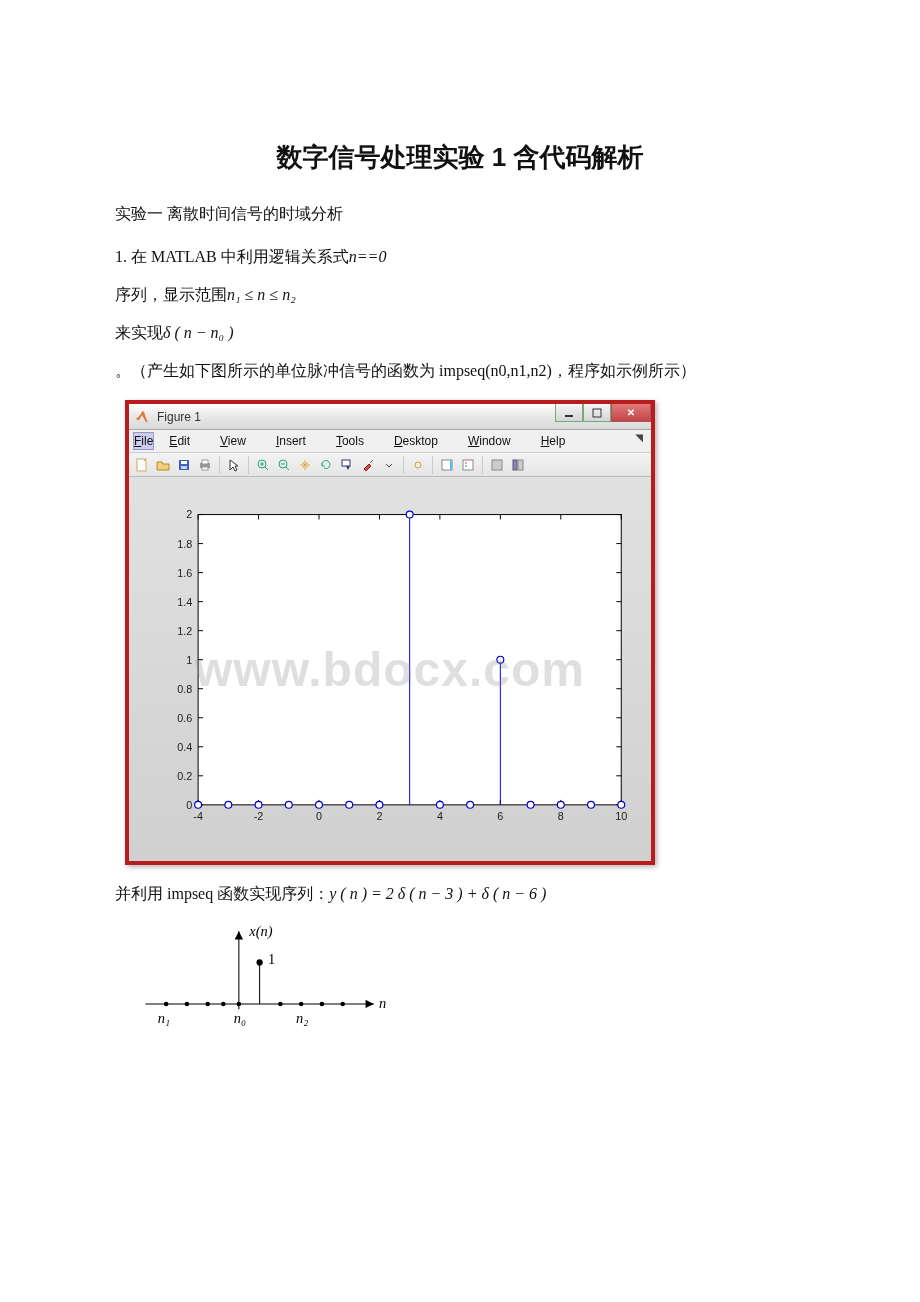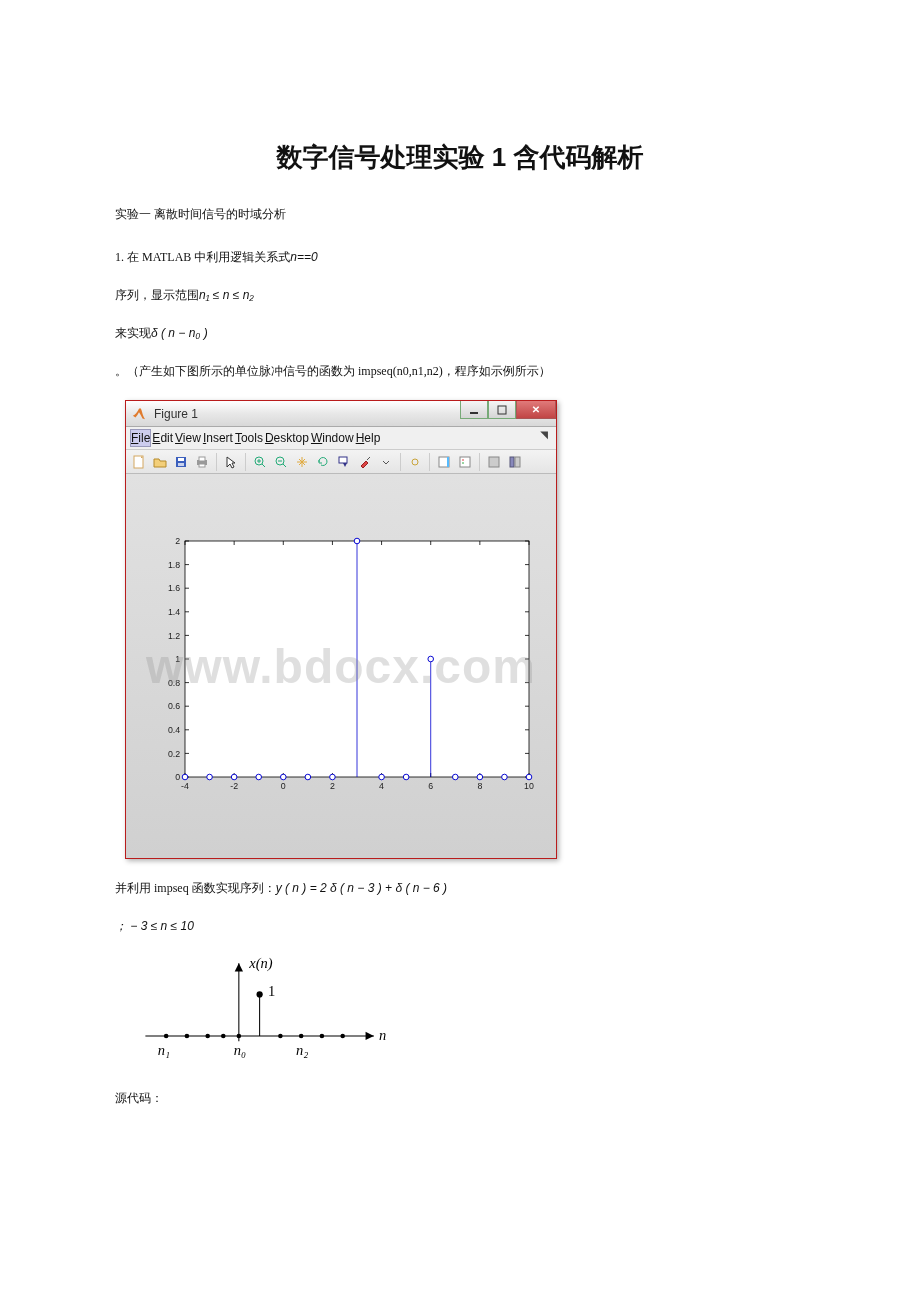--- a/index.html
+++ b/index.html
@@ -1,34 +1,34 @@
 <!DOCTYPE html>
 <html><head>
   <meta charset="utf-8">
   <style>
     * { box-sizing: border-box; margin: 0; padding: 0; }
     body { width: 920px; background: #fff; font-family: "Times New Roman", SimSun, serif; font-size: 16px; color: #111; }
     .page { padding: 140px 115px 40px 115px; }
     h1 { font-size: 26px; font-weight: bold; text-align: center; margin-bottom: 25px; font-family: SimHei, sans-serif; }
-    .line { margin: 10px 0; line-height: 28px; font-size: 12px; }
+    .line { margin: 10px 0; line-height: 28px; font-size: 16px; }
     .subtitle { margin-bottom: 15px; }
-    .math { font-style: italic; font-family: Liberation Sans, sans-serif; white-space: nowrap; }
+    .math { font-style: italic; font-family: Liberation Serif, serif; white-space: nowrap; }
 
     
-    .fig-window { width: 432px; margin: 15px 0 10px 10px; border: 1px solid #b91c1c; box-shadow: 2px 2px 5px rgba(0,0,0,0.3); background: #ece9d8; font-family: Tahoma, sans-serif; }
+    .fig-window { width: 530px; margin: 15px 0 10px 10px; border: 4px solid #b91c1c; box-shadow: 2px 2px 5px rgba(0,0,0,0.3); background: #ece9d8; font-family: Tahoma, sans-serif; }
     .fig-titlebar { background: linear-gradient(to bottom, #fff 0%, #e8e8e8 50%, #d8d8d8 100%); display: flex; align-items: center; height: 26px; border-bottom: 1px solid #aaa; }
     .fig-titlebar .appicon { width: 14px; height: 14px; margin: 0 6px; }
     .fig-titlebar .title-text { flex: 1; font-size: 12px; color: #333; padding-left: 2px; }
     .winbtns { display: flex; height: 100%; align-items: flex-start; }
     .winbtn { width: 28px; height: 18px; margin-top: 0; border: 1px solid #7a7; border-top: none; display: flex; align-items: center; justify-content: center; font-size: 10px; }
     .winbtn.min, .winbtn.max { background: linear-gradient(#f5f5f5,#d5d5d5); color:#333;}
     .winbtn.close { width: 40px; background: linear-gradient(#e07a7a,#c14545); color: #fff; font-weight: bold; border-color: #a55; border-top-right-radius:0; }
 
     .fig-menu { display:flex; font-size: 12px; padding: 2px 4px; background:#f0f0f0; border-bottom:1px solid #ccc;}
-    .fig-menu .mitem { padding: 2px 1px; }
+    .fig-menu .mitem { padding: 2px 15px; }
     .fig-menu .mitem.active { background:#cce; border:1px solid #99b; padding:1px 0;}
     .fig-menu .mitem u { text-decoration: underline; }
     .fig-menu .knob { margin-left:auto; padding:0 4px; font-size:10px; color:#444;}
 
     .fig-toolbar { display:flex; align-items:center; height:24px; background:linear-gradient(#f3f3f3,#e5e5e5); border-bottom:1px solid #bbb; padding:0 4px; gap:3px;}
     .tbtn { width:18px; height:18px; display:flex; align-items:center; justify-content:center; border:1px solid transparent;}
     .tsep { width:1px; height:18px; background:#ccc; margin:0 2px;}
 
     .fig-axes { background: linear-gradient(#e1e1e1,#d0d0d0); padding: 20px 15px 10px 15px; }
     .fig-axes svg { width:100%; height: 350px; }
@@ -297,21 +297,20 @@
             <line x1="485" y1="305" x2="485" y2="305" stroke="#0000d0" stroke-width="1"></line>
             <circle cx="485" cy="305" r="3.5" fill="#fff" stroke="#0000d0" stroke-width="1.2"></circle>
           </g>
       </svg>
     </div>
   </div>
 
   <div class="line" style="margin-top:15px;">
     <span>并利用 impseq 函数实现序列：</span><span class="math">y ( n ) = 2 δ ( n − 3 ) + δ ( n − 6 )</span>
   </div>
-  <div class="line"><span class="math">； − 3 ≤ n ≤ 10</span></div>
 
   <div class="xndiagram">
     <svg viewBox="0 0 260 110">
       <line x1="10" y1="80" x2="230" y2="80" stroke="#000"></line>
       <path d="M230 80 l-8 -4 l0 8 Z" fill="#000"></path>
       <line x1="100" y1="85" x2="100" y2="10" stroke="#000"></line>
       <path d="M100 10 l-4 8 l8 0 Z" fill="#000"></path>
       <text x="110" y="15" font-style="italic" font-size="14">x(n)</text>
       <text x="235" y="84" font-style="italic" font-size="14">n</text>
       <g id="sketch-dots">
@@ -327,14 +326,13 @@
         </g>
       <line x1="120" y1="80" x2="120" y2="40" stroke="#000"></line>
       <circle cx="120" cy="40" r="3" fill="#000"></circle>
       <text x="128" y="42" font-size="14">1</text>
       <text x="22" y="98" font-style="italic" font-size="14">n₁</text>
       <text x="95" y="98" font-style="italic" font-size="14">n₀</text>
       <text x="155" y="98" font-style="italic" font-size="14">n₂</text>
     </svg>
   </div>
 
-  <div class="line">源代码：</div>
 </div>
 
 </body></html>

